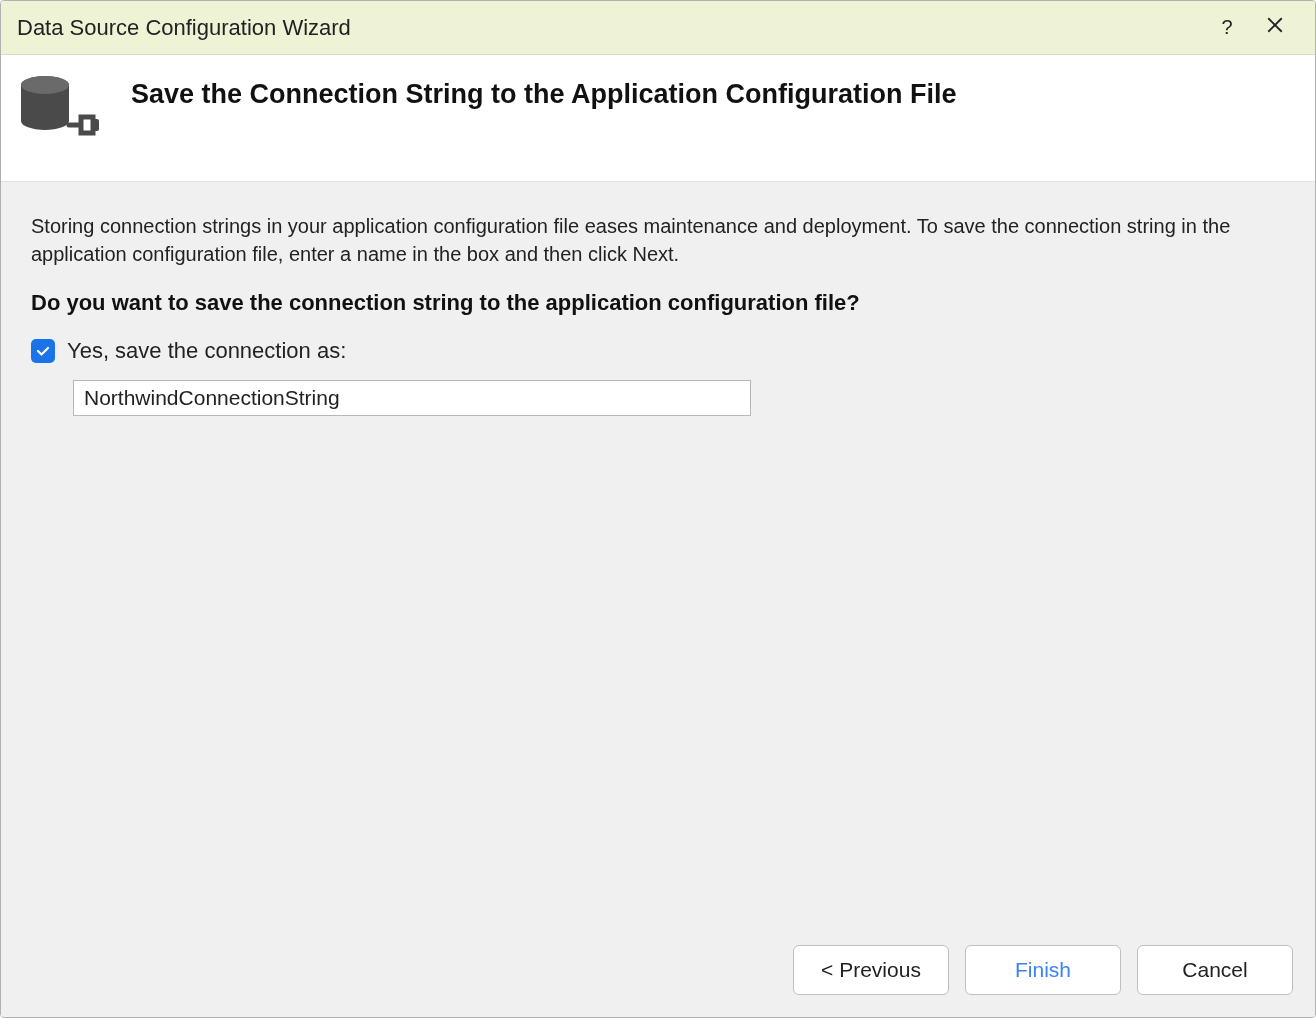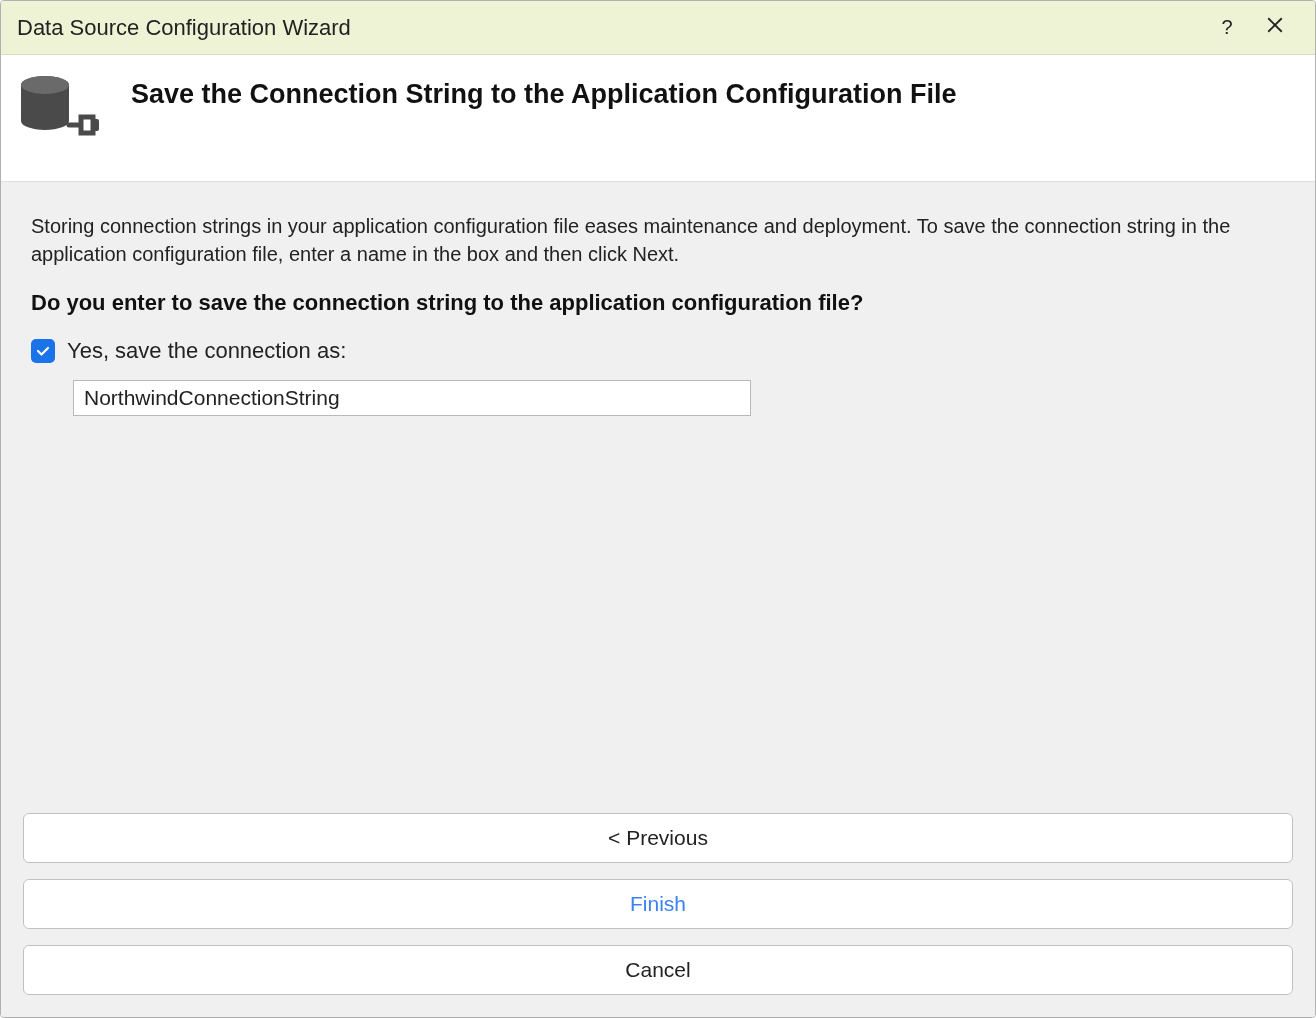--- a/index.html
+++ b/index.html
@@ -125,21 +125,20 @@
       background: #ffffff;
       color: #222;
     }
     .button-bar {
       background: #f0f0f0;
       padding: 18px 22px 22px 22px;
       display: flex;
       justify-content: flex-end;
       gap: 16px;
       border-top: 0px solid #e0e0e0;
-      flex-direction: column;
     }
     .btn {
       min-width: 156px;
       height: 50px;
       font-size: 21px;
       font-family: inherit;
       background: #ffffff;
       border: 1px solid #c0c0c0;
       border-radius: 6px;
       cursor: pointer;
@@ -181,21 +180,21 @@
         <ellipse cx="30" cy="10" rx="24" ry="9" fill="#6a6a6a"></ellipse>
         <path d="M 54 50 L 66 50 L 66 42 L 78 42 L 78 58 L 66 58 L 66 50" fill="none" stroke="#4a4a4a" stroke-width="5" stroke-linecap="round"></path>
         <rect x="76" y="44" width="8" height="12" rx="2" fill="#4a4a4a"></rect>
       </svg>
     </div>
     <h1 class="header-heading">Save the Connection String to the Application Configuration File</h1>
   </div>
 
   <div class="content-panel">
     <p class="description">Storing connection strings in your application configuration file eases maintenance and deployment. To save the connection string in the application configuration file, enter a name in the box and then click Next.</p>
-    <p class="question">Do you enter to save the connection string to the application configuration file?</p>
+    <p class="question">Do you want to save the connection string to the application configuration file?</p>
     <div class="checkbox-row">
       <div class="checkbox">
         <svg viewBox="0 0 16 16">
           <path d="M 3 8 L 6.5 11.5 L 13 5" fill="none" stroke="#ffffff" stroke-width="2.2" stroke-linecap="round" stroke-linejoin="round"></path>
         </svg>
       </div>
       <label class="checkbox-label">Yes, save the connection as:</label>
     </div>
     <div class="input-wrap">
       <input type="text" class="text-input" value="NorthwindConnectionString" style="">

